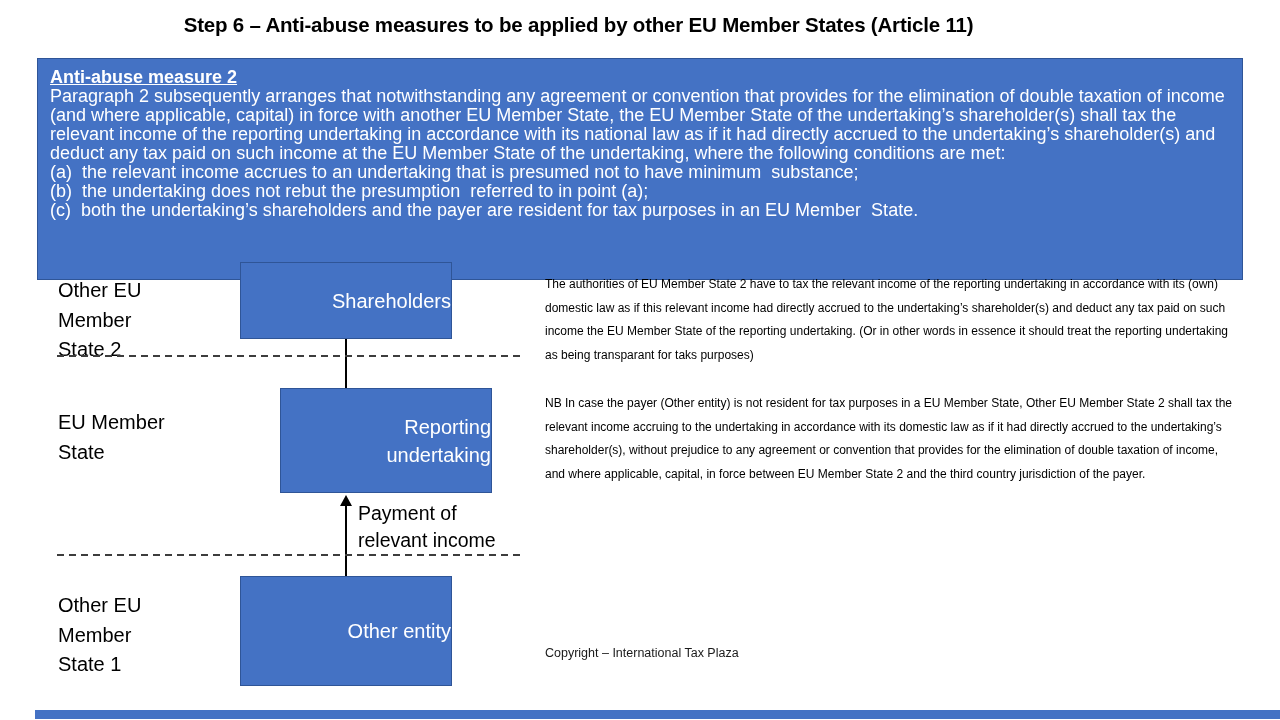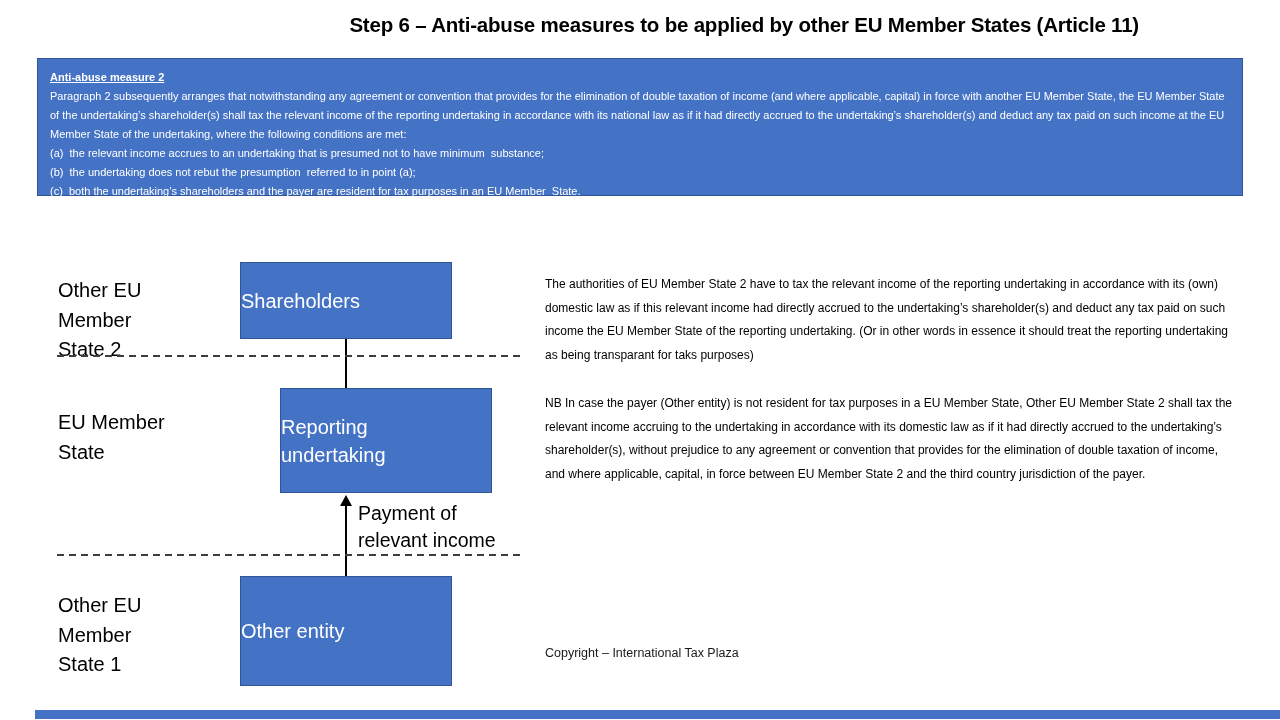--- a/index.html
+++ b/index.html
@@ -6,37 +6,37 @@
   html,body { width:1280px; height:720px; }
   body {
     position:relative;
     background:#ffffff;
     font-family:"Liberation Sans", sans-serif;
     overflow:hidden;
     color:#000;
   }
   .slide-title {
     position:absolute; top:13px; left:0; width:1139px;
-    text-align:right; font-size:20.5px; font-weight:bold; letter-spacing:-0.2px;padding-left:18px;
+    text-align:center; font-size:20.5px; font-weight:bold; letter-spacing:-0.2px;padding-left:18px;
   }
   .measure-box {
-    position:absolute; left:37px; top:58px; width:1206px; height:138px;
+    position:absolute; left:37px; top:58px; width:1206px; height:222px;
     background:#4472c4; border:1.5px solid #2f5597;
     color:#ffffff; padding:9px 12px 8px 12px;
-    font-size:11px; line-height:19px;
+    font-size:18px; line-height:19px;
   }
   .measure-heading { font-weight:bold; text-decoration:underline; }
   .cond { white-space:pre-wrap; }
   .region-label {
     position:absolute; font-size:20px; line-height:29.5px; color:#000;margin-top:8px;
   }
   .node {
     position:absolute; background:#4472c4; border:1.5px solid #2f5597;
     color:#ffffff; display:flex; flex-direction:column;
-    align-items:flex-start; justify-content:center; text-align:center;
+    align-items:flex-end; justify-content:center; text-align:center;
     font-size:20px; line-height:28px;
   }
   .dashed-line {
     position:absolute; height:2px;
     background:repeating-linear-gradient(90deg,#3d3d3d 0 7px,transparent 7px 12px);
   }
   .connector-line { position:absolute; width:1.5px; background:#000; }
   .arrow-line { position:absolute; width:2px; background:#000; }
   .arrow-head {
     position:absolute; width:0; height:0;

